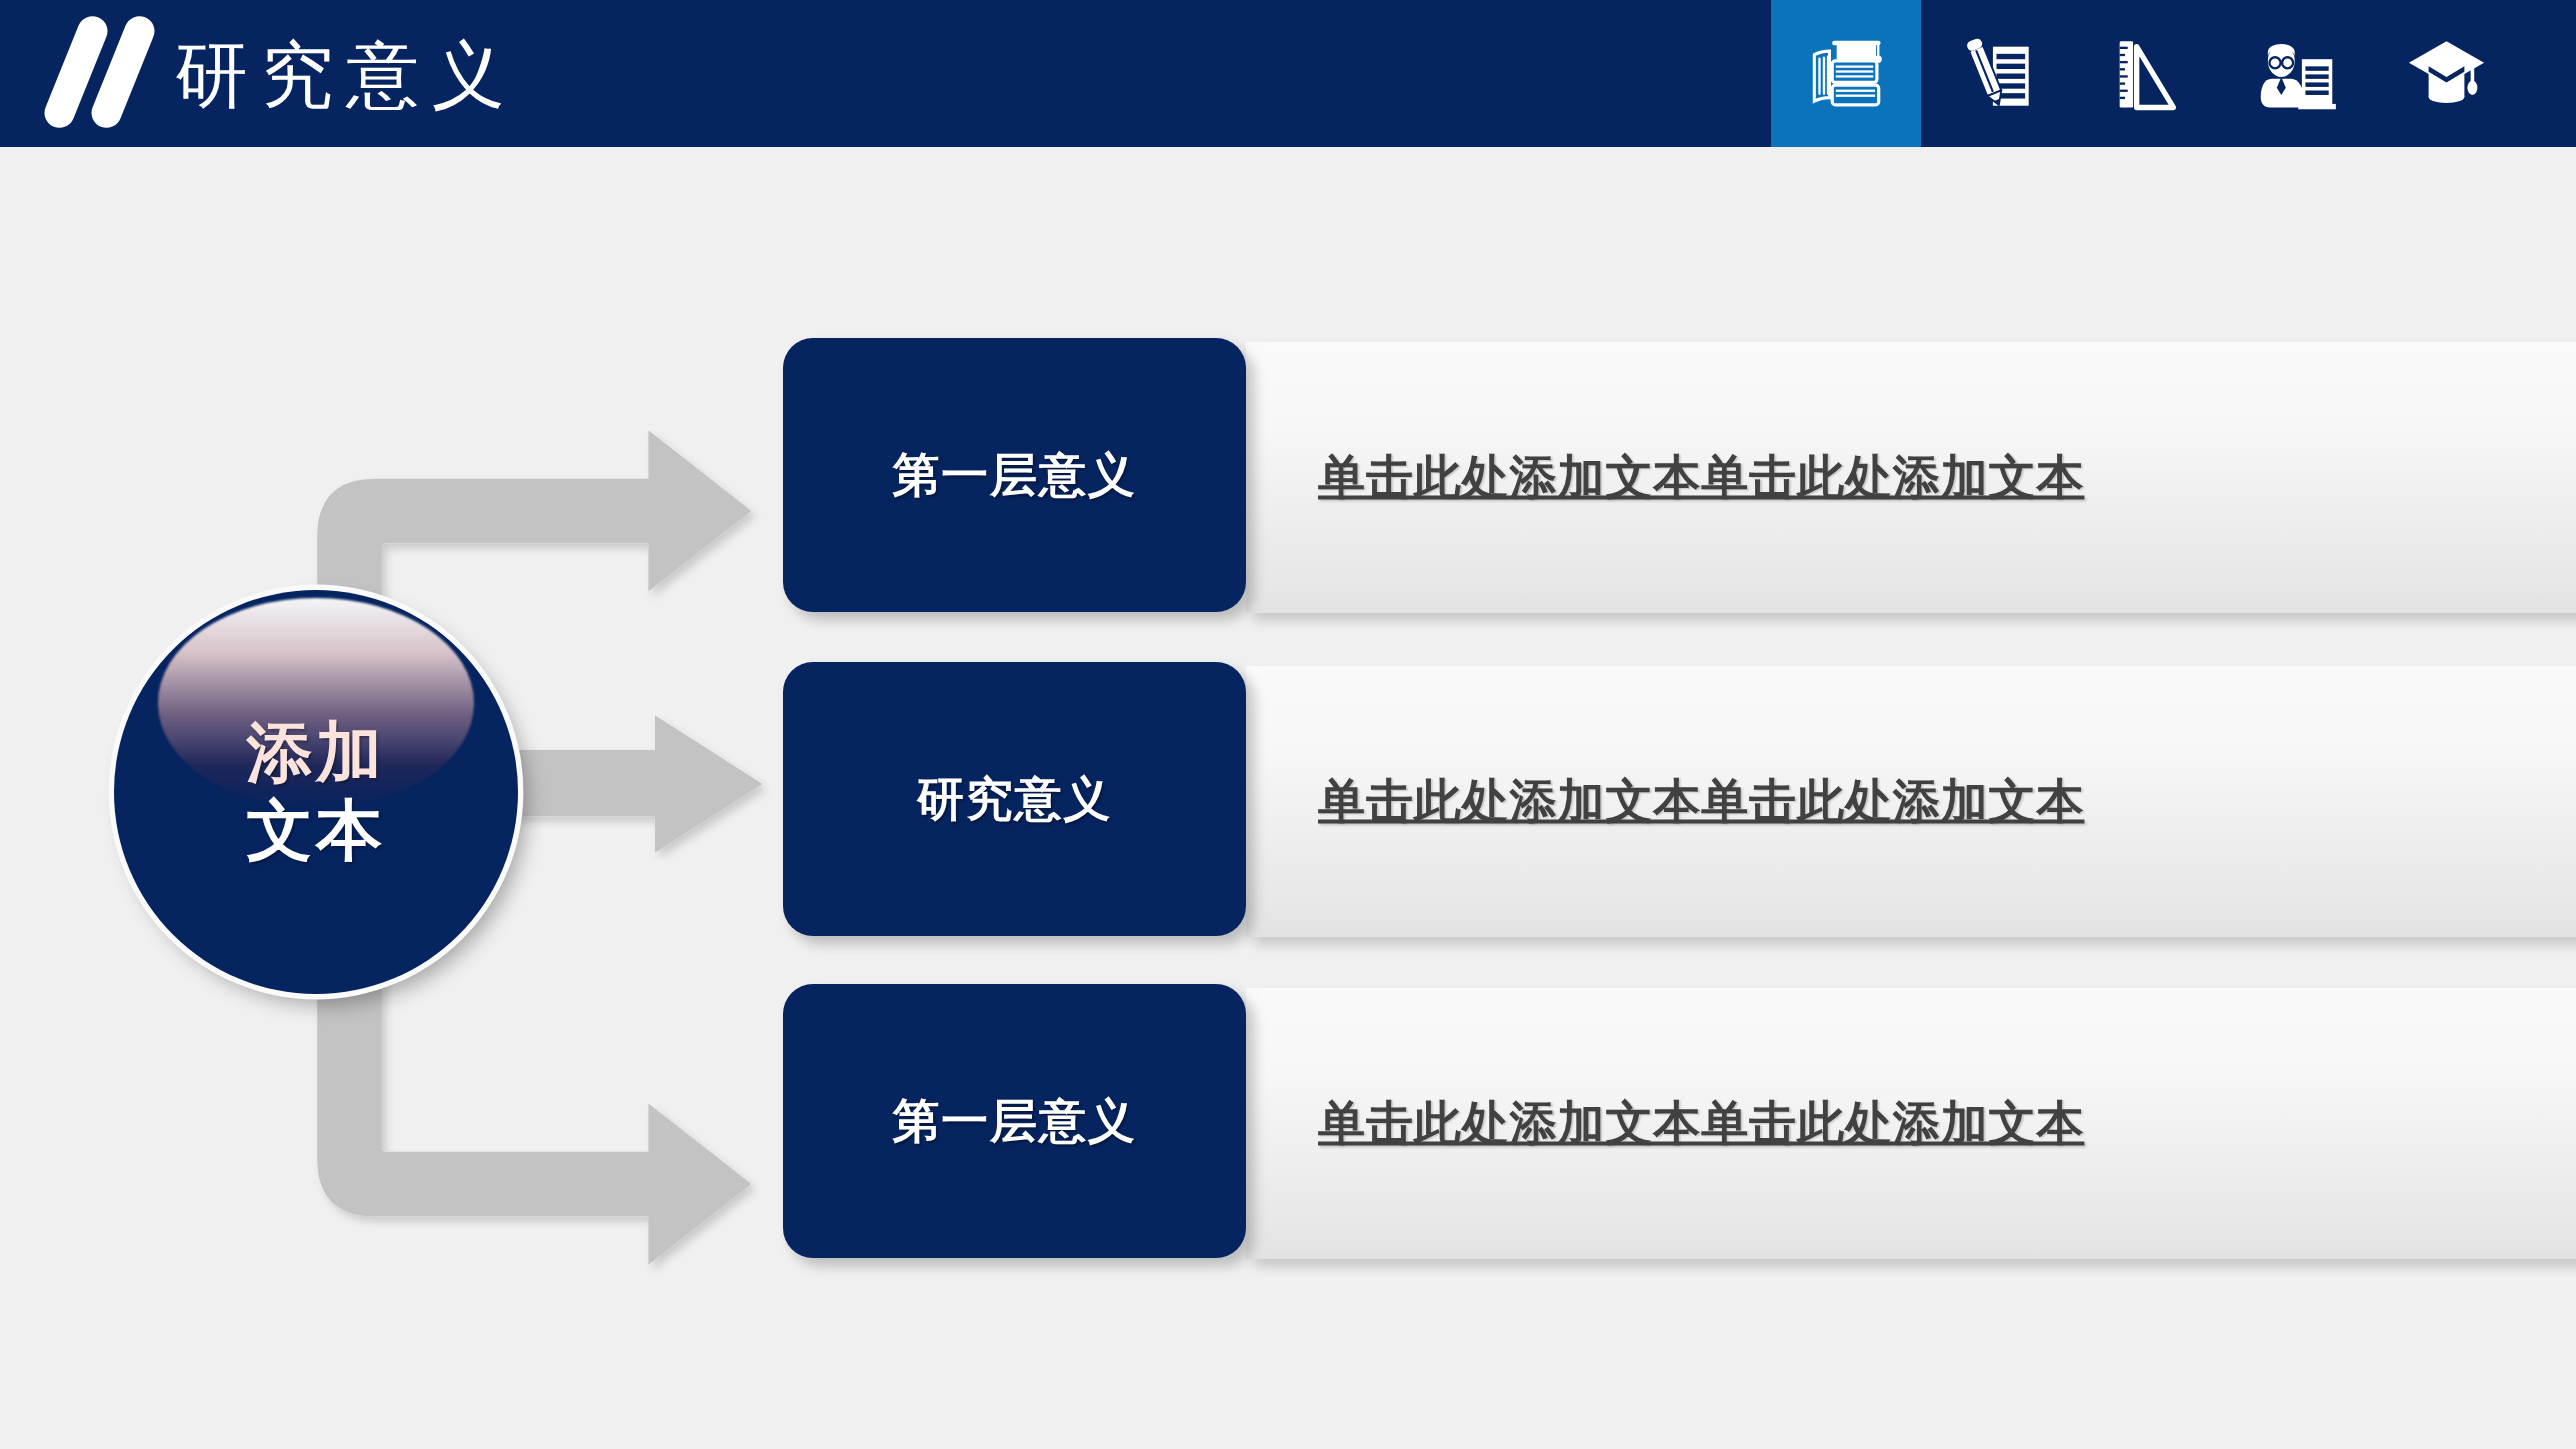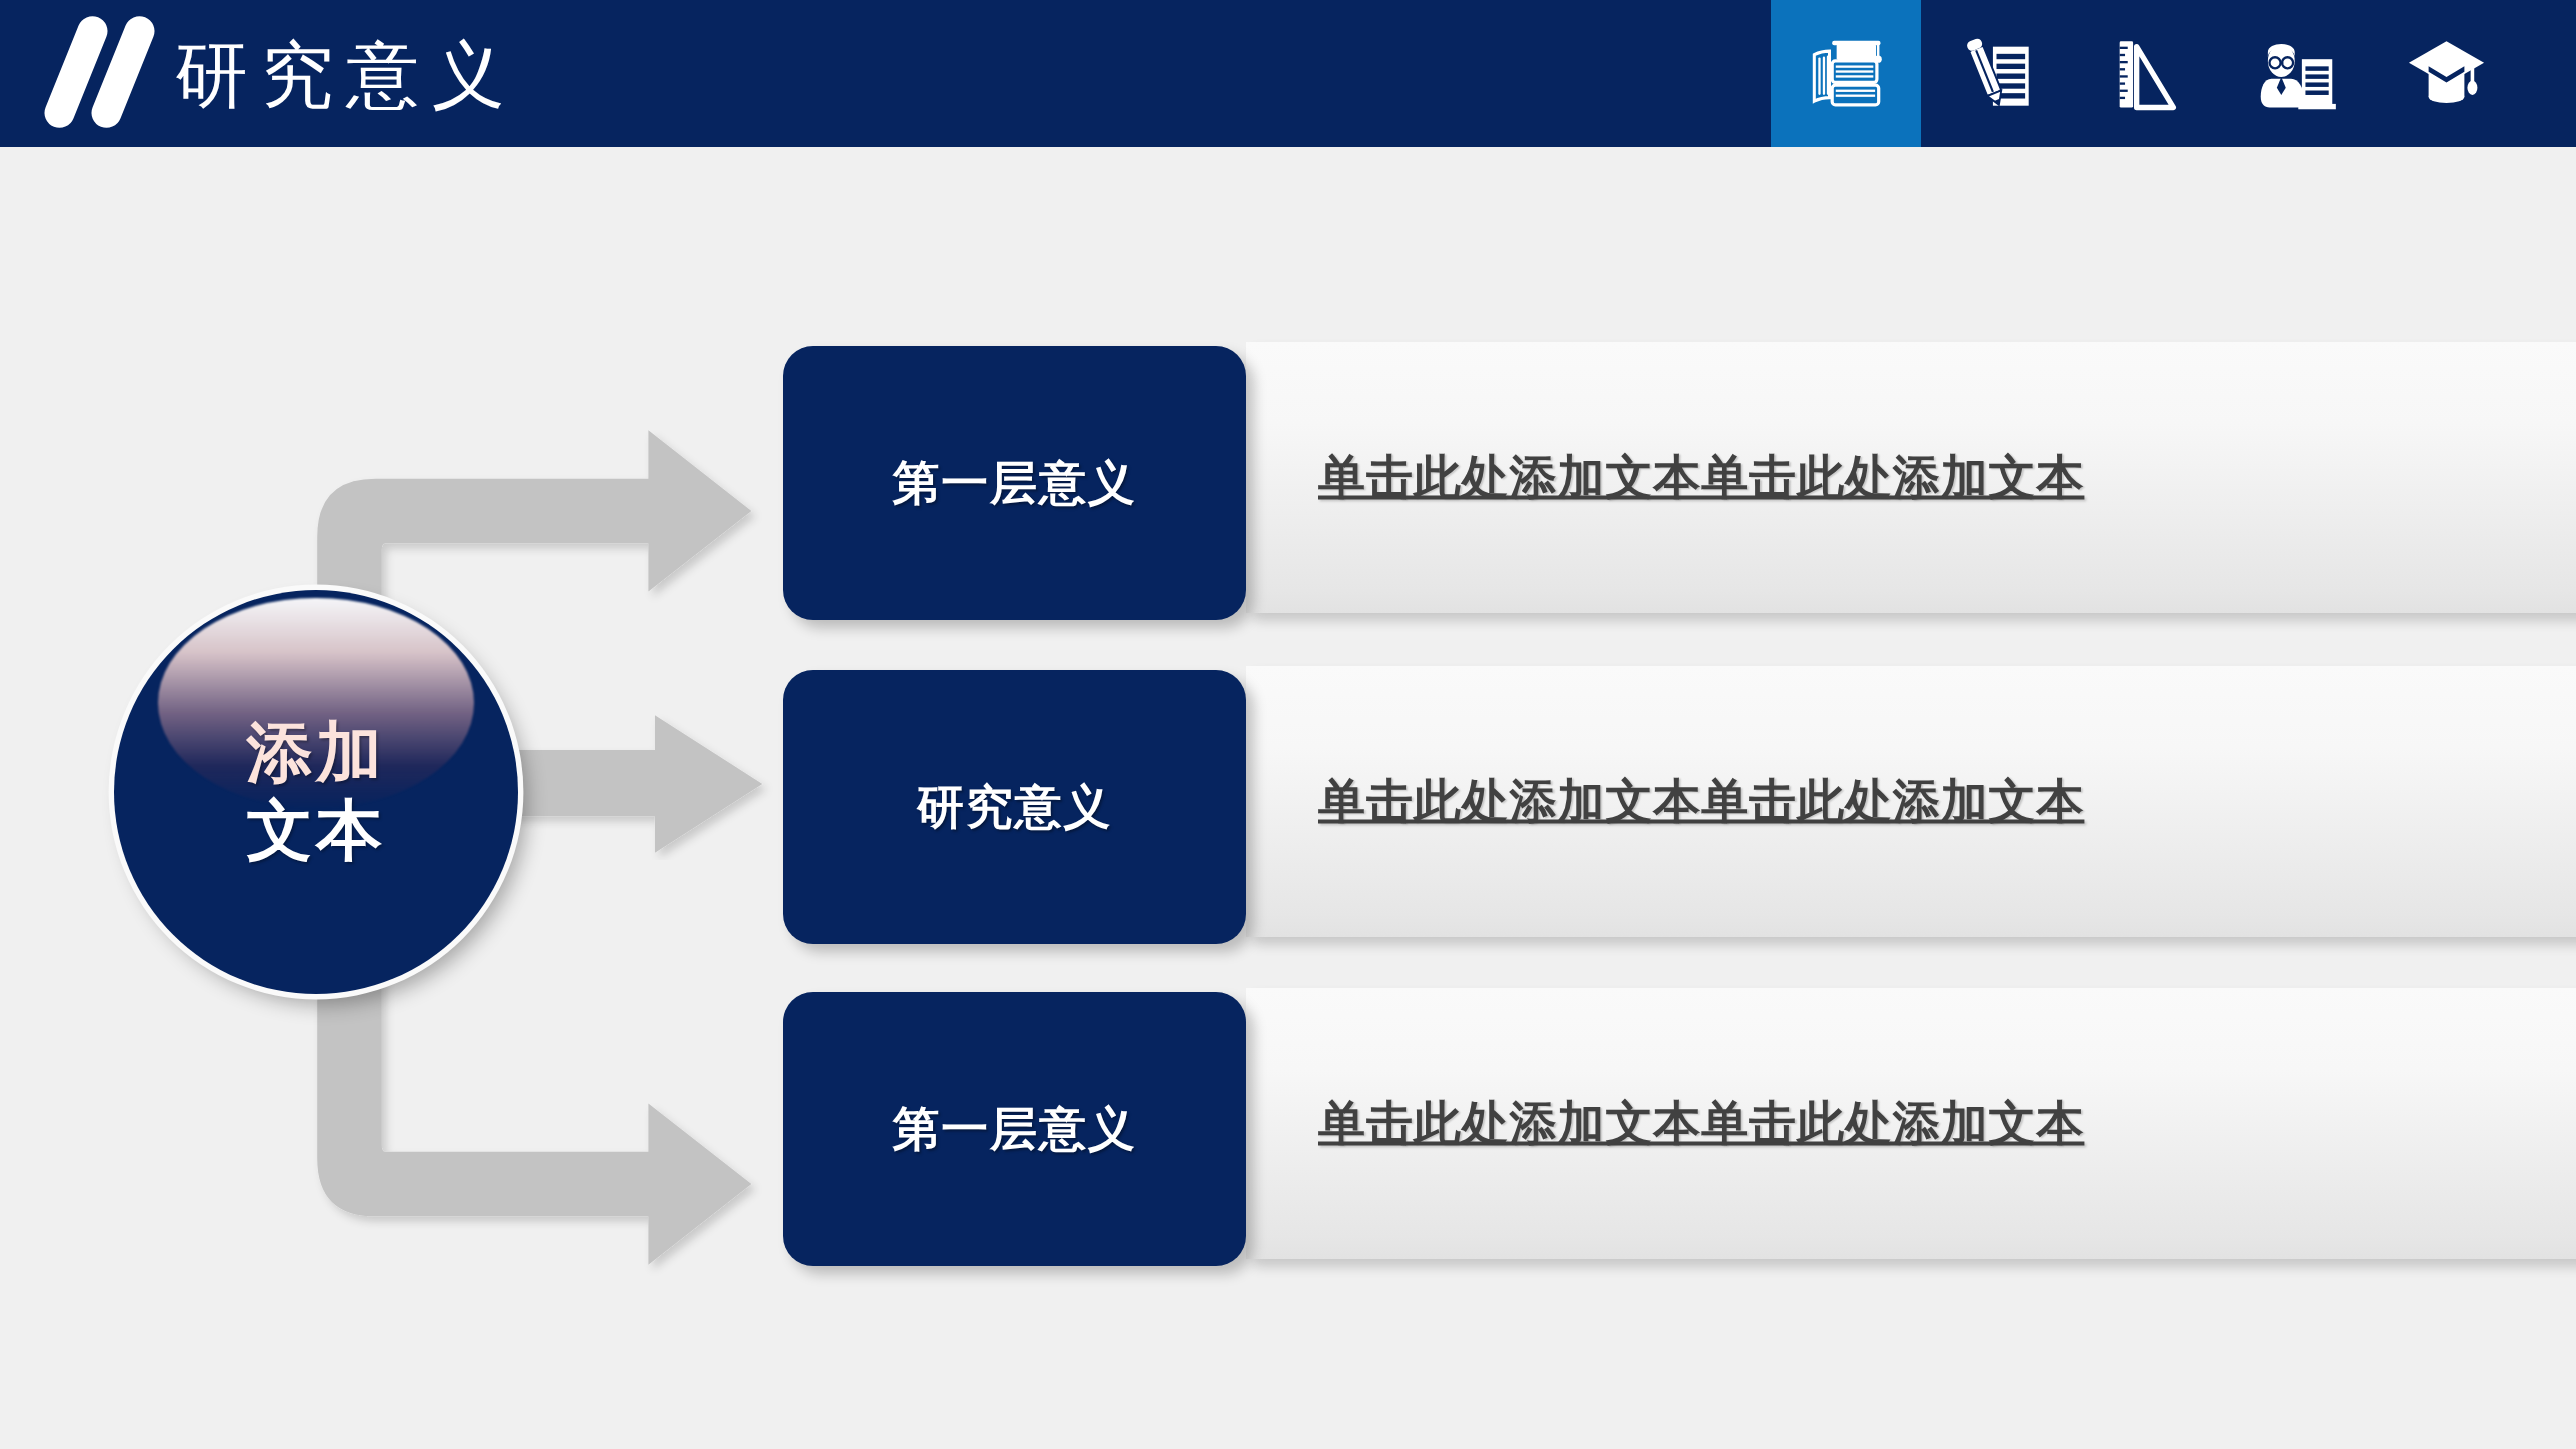--- a/index.html
+++ b/index.html
@@ -164,21 +164,21 @@
     font-weight: bold;
     color: #414141;
     letter-spacing: 0.9px;
     white-space: nowrap;
     text-shadow: 1.8px 1.8px 1.8px rgba(0,0,0,0.18);
     text-decoration: underline;
   }
   .row .tag {
     position: absolute;
     left: 0;
-    top: 8px;
+    top: 0;
     width: 463px;
     height: 274px;
     background: #06245F;
     border-radius: 30px;
     box-shadow: 8px 8px 12.5px rgba(0,0,0,0.22);
     z-index: 3;
     display: flex;
     align-items: center;
     justify-content: center;
   }

